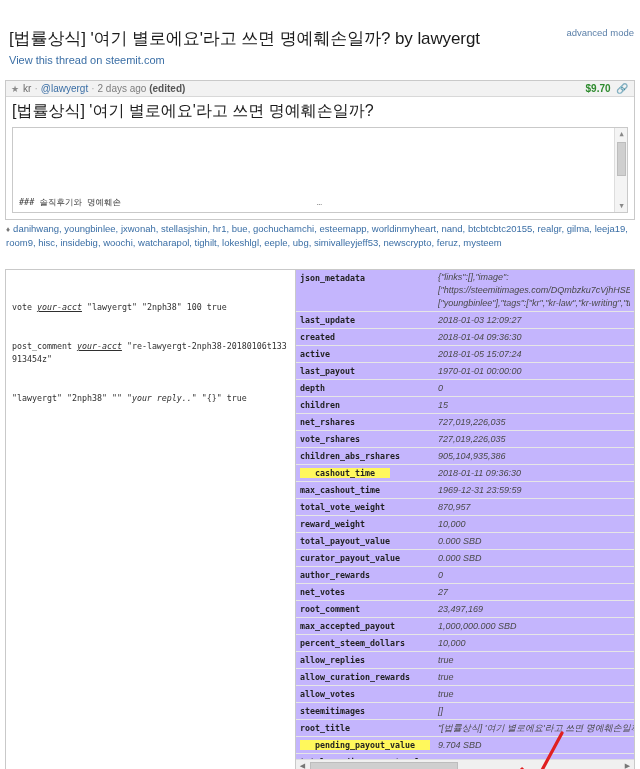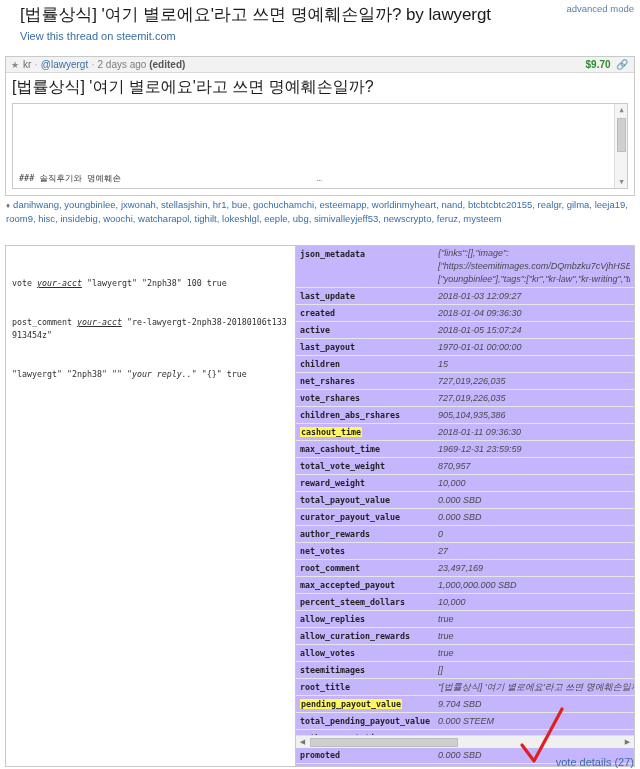--- a/index.html
+++ b/index.html
@@ -8,21 +8,21 @@
     width: 640px; height: 769px;
     background: #ffffff;
     font-family: "Liberation Sans", sans-serif;
     font-size: 11px;
     color: #222;
     overflow: hidden;
   }
   #page { position: relative; width: 640px; height: 769px; background:#fff; }
 
   
-  .hdr { position: relative; padding: 4px 8px 0 20px; height: 50px; }
+  .hdr { position: relative; padding: 4px 8px 0 9px; height: 50px; margin-top: 24px; }
   .hdr-title {
     font-size: 17px; line-height: 22px; color: #1a1a1a;
     font-weight: normal; letter-spacing: -0.1px;
     white-space: nowrap;
   }
   .adv-mode {
     position: absolute; right: 6px; top: 3px;
     font-size: 9.5px; color: #5a7fa8; cursor: pointer;
   }
   .thread-link {
@@ -117,21 +117,21 @@
   }
   .meta-table { width:100%; border-collapse: collapse; table-layout: fixed; }
   .meta-table tr { border-bottom: 1px solid #e6e6e6; }
   .meta-table td { padding: 1px 4px; vertical-align: top; }
   .meta-table td.k {
     width: 138px;
     font-family: "DejaVu Sans Mono", monospace;
     font-size: 8.3px; line-height: 14px; color:#1f1f1f; font-weight:bold;
     white-space: nowrap; overflow:hidden;
   }
-  .meta-table td.k span.hl { background:#fff85c; padding:0 1px; }
+  .meta-table td.k span.hl { background:#fff85c; padding:0 15px; }
   .meta-table td.v {
     font-size: 9px; line-height: 14px; color:#4a4a4a;
     font-style: italic;
     white-space: nowrap; overflow: hidden;
   }
   .meta-table td.v.multi { white-space: normal; line-height: 13px; }
   .meta-table td.v .mline { display:block; white-space: nowrap; overflow:hidden; }
 
   .hbar {
     position:absolute; left:0; right:0; bottom:18px; height:13px;
@@ -231,20 +231,24 @@
             </tr>
             <tr>
               <td class="k">active</td>
               <td class="v">2018-01-05 15:07:24</td>
             </tr>
             <tr>
               <td class="k">last_payout</td>
               <td class="v">1970-01-01 00:00:00</td>
             </tr>
             <tr>
+              <td class="k">depth</td>
+              <td class="v">0</td>
+            </tr>
+            <tr>
               <td class="k">children</td>
               <td class="v">15</td>
             </tr>
             <tr>
               <td class="k">net_rshares</td>
               <td class="v">727,019,226,035</td>
             </tr>
             <tr>
               <td class="k">vote_rshares</td>
               <td class="v">727,019,226,035</td>

